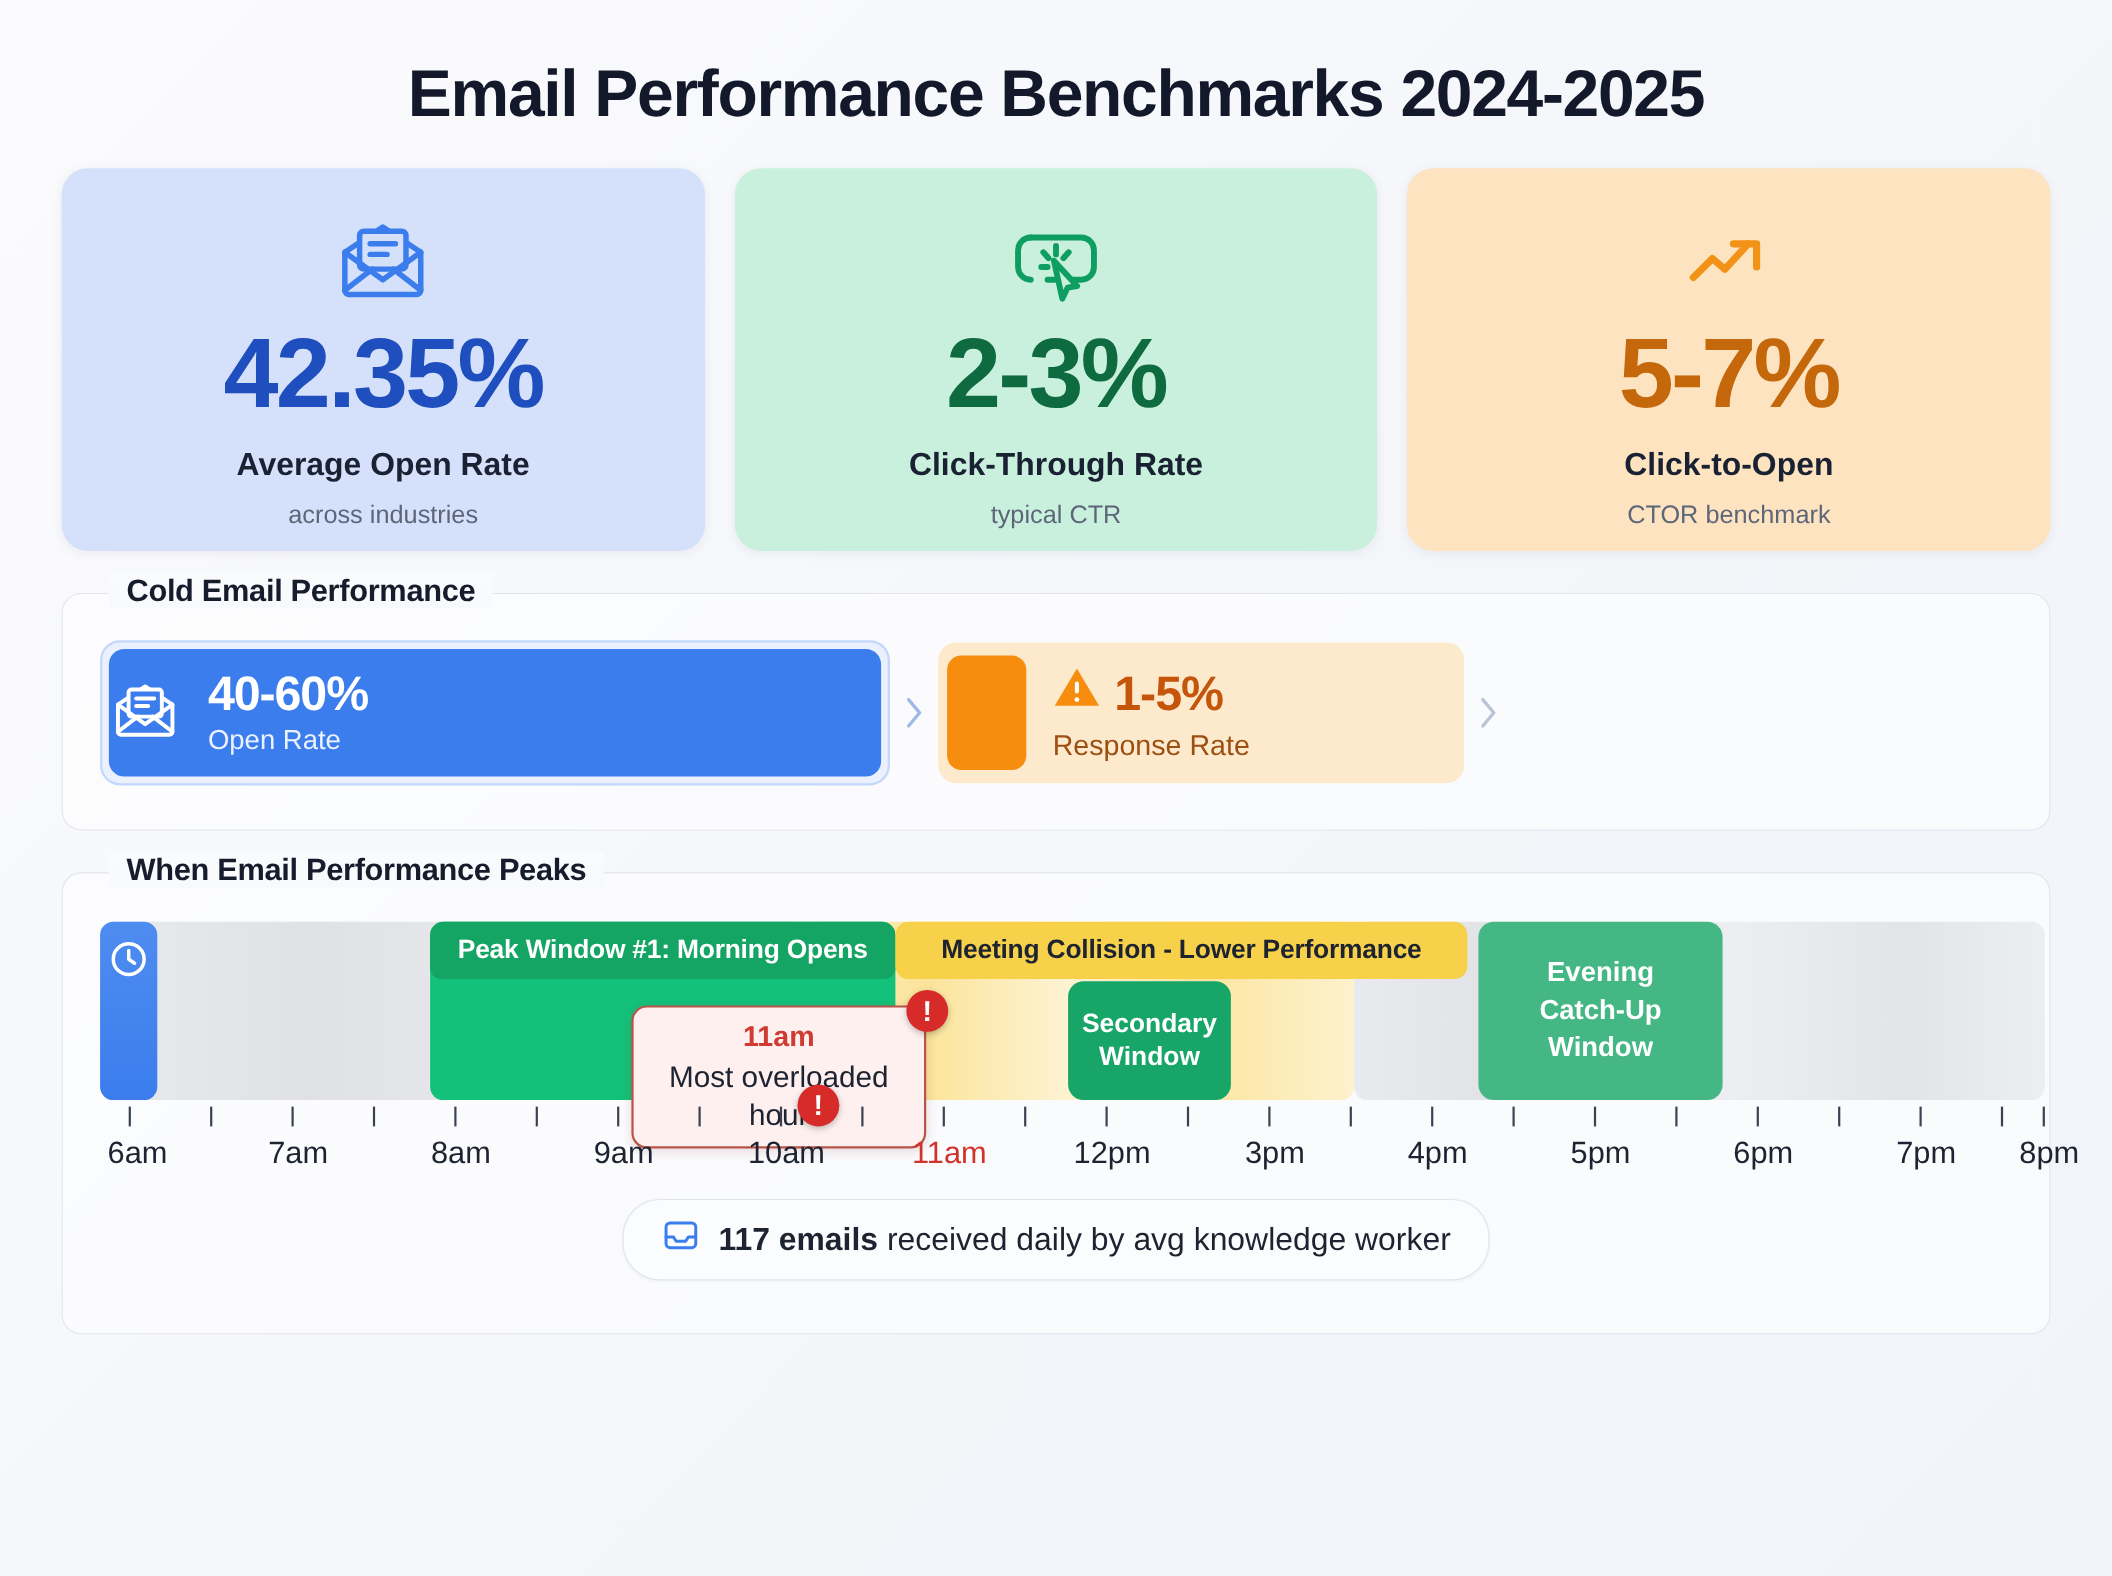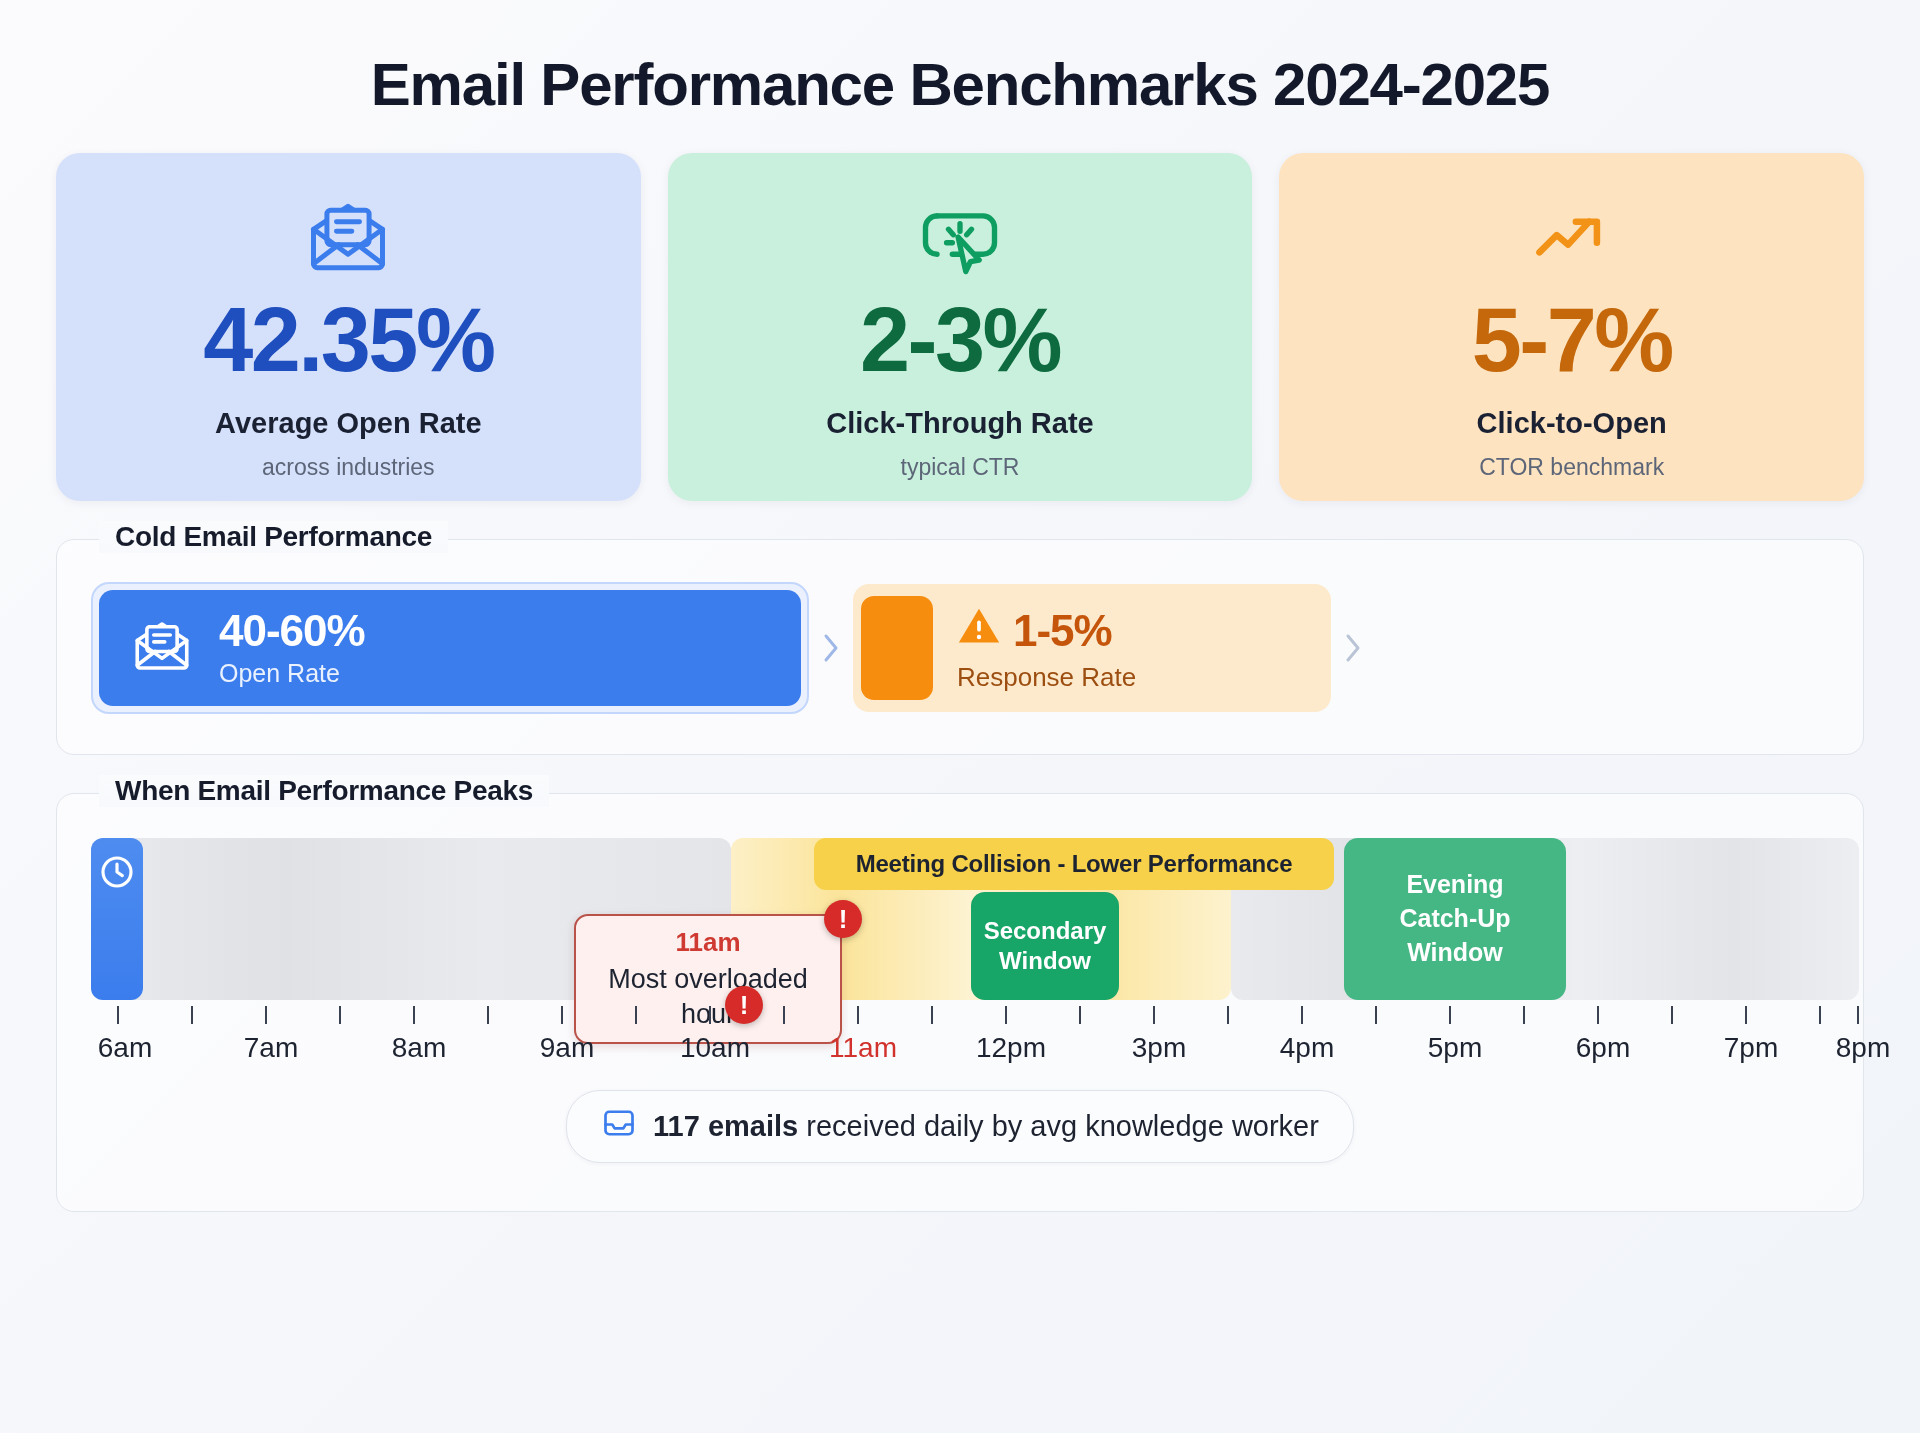--- a/index.html
+++ b/index.html
@@ -91,21 +91,20 @@
     border-radius: 18px;
     padding: 6px;
   }
   .chip-blue {
     background: #3b7ded;
     border-radius: 14px;
     height: 116px;
     width: 100%;
     display: flex;
     align-items: center;
-    padding-left: 30px;
   }
   .chip-blue .big { font-size: 44px; font-weight: 700; color: #fff; letter-spacing: -1px; line-height: 1.05; }
   .chip-blue .small { font-size: 25px; color: #eaf1ff; margin-top: 4px; }
   .chip-texts { margin-left: 24px; }
 
   .flow-arrow {
     flex: 0 0 44px;
     display: flex; align-items: center; justify-content: center;
     color: #b9c4d6;
   }
@@ -375,20 +374,23 @@
 
         <div class="tl-blue">
           <span>
             <svg width="40" height="40" viewBox="0 0 24 24" fill="none" stroke="#fff" stroke-width="1.9" stroke-linecap="round" stroke-linejoin="round">
               <circle cx="12" cy="12" r="8.4"></circle>
                 <path d="M12 7.2V12l3.2 2.2"></path>
             </svg>
           </span>
         </div>
 
+        <div class="tl-green-major" style="left:300px; width:423px;">
+          <div class="cap">Peak Window #1: Morning Opens</div>
+        </div>
 
         <div class="tl-yellow-major" style="left:723px; width:520px;">Meeting Collision - Lower Performance</div>
 
         <div class="tl-sec" style="left:880px; top:54px; width:148px; height:108px;">
           <span>Secondary</span>
           <span>Window</span>
         </div>
 
         <div class="tl-evening" style="left:1253px; width:222px; height:162px;">
           <span>Evening</span>

